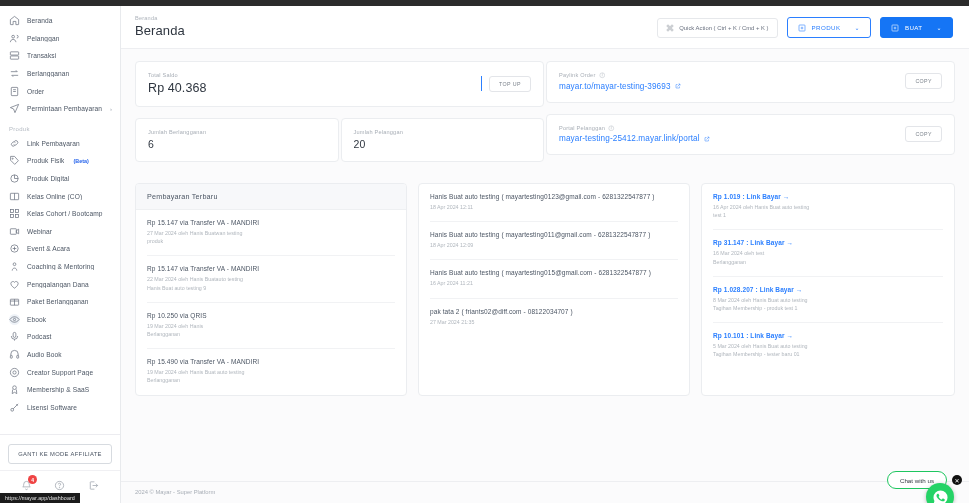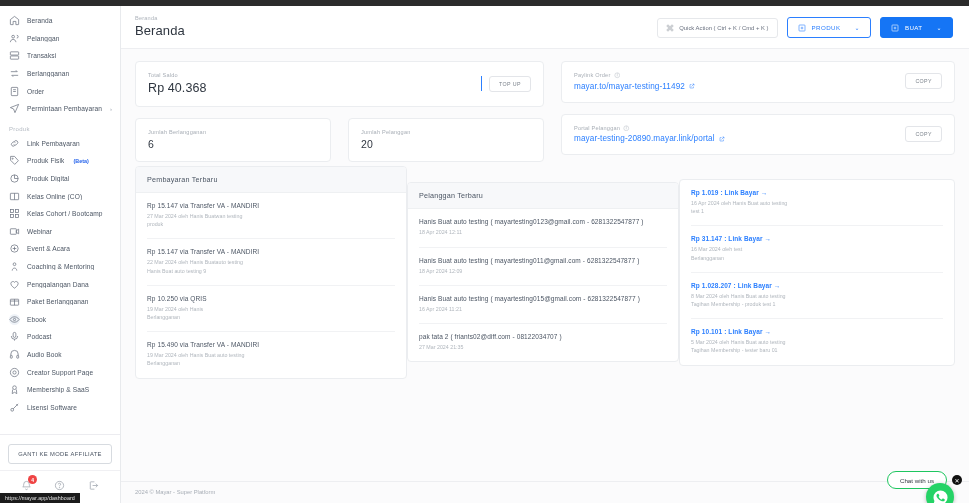--- a/index.html
+++ b/index.html
@@ -108,21 +108,21 @@
   .btn svg { width: 8px; height: 8px; display:block; }
   .btn-outline { border: 1px solid #2b7fff; color: #2b7fff; background: #fff; }
   .btn-solid { border: 1px solid #1575f5; color: #fff; background: #1575f5; }
   .btn .chev { font-size: 6px; margin-left: 8px; }
 
   .content {
     flex: 1; min-height: 0; overflow: hidden;
     padding: 12px 14px 0 14px;
   }
 
-  .row { display: flex; gap: 17px; }
+  .row { display: flex; gap: 2px; }
   .col { display: flex; flex-direction: column; gap: 11px; }
 
   .card {
     background: #fff; border: 1px solid #ebedf0; border-radius: 4px;
   }
   .stat-card { padding: 10px 12px 11px 12px; display: flex; align-items: center; }
   .stat-left { flex: 1; min-width: 0; }
   .stat-label {
     font-size: 5.6px; color: #a8aeb6; letter-spacing: .2px; margin-bottom: 3px;
   }
@@ -146,21 +146,21 @@
     display: flex; align-items: center; gap: 4px; cursor: pointer;
   }
   .ext-ico svg { width: 6px; height: 6px; display:block; }
   .copy-btn {
     border: 1px solid #e3e5e9; background: #fff; border-radius: 3px;
     padding: 4px 9px; font-size: 5.3px; color: #7b828b; letter-spacing: .4px;
     cursor: pointer; font-family: "Liberation Sans", sans-serif;
   }
 
   
-  .panels { display: flex; margin-top: 4px; align-items: center; }
+  .panels { display: flex; gap: 11px; margin-top: 21px; }
   .panel { flex: 1; min-width: 0; background: #fff; border: 1px solid #ebedf0;
            border-radius: 4px; overflow: hidden; }
   .panel.p1 { flex: 0 0 272px; }
   .panel.p2 { flex: 0 0 272px; }
   .panel.p3 { flex: 1; }
   .panel-head {
     background: #f7f8fa; border-bottom: 1px solid #eef0f2;
     padding: 8px 11px; display: flex; align-items: center; justify-content: space-between;
   }
   .panel-title { font-size: 7.2px; color: #4b5563; letter-spacing: .2px; }
@@ -528,21 +528,21 @@
                 <span>Paylink Order</span>
                 <span class="info-ico">
                     <svg viewBox="0 0 24 24" fill="none" stroke="currentColor" stroke-width="2">
                       <circle cx="12" cy="12" r="9"></circle>
                       <path d="M12 11v5"></path>
                       <circle cx="12" cy="7.5" r=".9" fill="currentColor"></circle>
                     </svg>
                   </span>
               </div>
               <div class="link-url">
-                <span>mayar.to/mayar-testing-11492</span>
+                <span>mayar.to/mayar-testing-39693</span>
                 <span class="ext-ico">
                     <svg viewBox="0 0 24 24" fill="none" stroke="currentColor" stroke-width="2">
                       <path d="M14 4h6v6"></path>
                       <path d="M20 4L10 14"></path>
                       <path d="M18 14v5a1 1 0 0 1-1 1H5a1 1 0 0 1-1-1V7a1 1 0 0 1 1-1h5"></path>
                     </svg>
                   </span>
               </div>
             </div>
             <button class="copy-btn">COPY</button>
@@ -553,21 +553,21 @@
                 <span>Portal Pelanggan</span>
                 <span class="info-ico">
                     <svg viewBox="0 0 24 24" fill="none" stroke="currentColor" stroke-width="2">
                       <circle cx="12" cy="12" r="9"></circle>
                       <path d="M12 11v5"></path>
                       <circle cx="12" cy="7.5" r=".9" fill="currentColor"></circle>
                     </svg>
                   </span>
               </div>
               <div class="link-url">
-                <span>mayar-testing-20890.mayar.link/portal</span>
+                <span>mayar-testing-25412.mayar.link/portal</span>
                 <span class="ext-ico">
                     <svg viewBox="0 0 24 24" fill="none" stroke="currentColor" stroke-width="2">
                       <path d="M14 4h6v6"></path>
                       <path d="M20 4L10 14"></path>
                       <path d="M18 14v5a1 1 0 0 1-1 1H5a1 1 0 0 1-1-1V7a1 1 0 0 1 1-1h5"></path>
                     </svg>
                   </span>
               </div>
             </div>
             <button class="copy-btn">COPY</button>
@@ -599,23 +599,20 @@
             </div>
             <div class="pl-item">
               <div class="pl-main">Rp 15.490 via Transfer VA - MANDIRI</div>
               <div class="pl-sub">19 Mar 2024 oleh  Hanis Buat auto testing</div>
               <div class="pl-sub">Berlangganan</div>
             </div>
           </div>
         </section>
 
         <section class="panel p2">
-          <div class="panel-head">
-            <span class="panel-title">Pelanggan Terbaru</span>
-          </div>
           <div class="panel-body">
             <div class="pl-item">
               <div class="pl-main">Hanis Buat auto testing ( mayartesting0123@gmail.com - 6281322547877 )</div>
               <div class="pl-sub">18 Apr 2024 12:11</div>
             </div>
             <div class="pl-item">
               <div class="pl-main">Hanis Buat auto testing ( mayartesting011@gmail.com - 6281322547877 )</div>
               <div class="pl-sub">18 Apr 2024 12:09</div>
             </div>
             <div class="pl-item">

